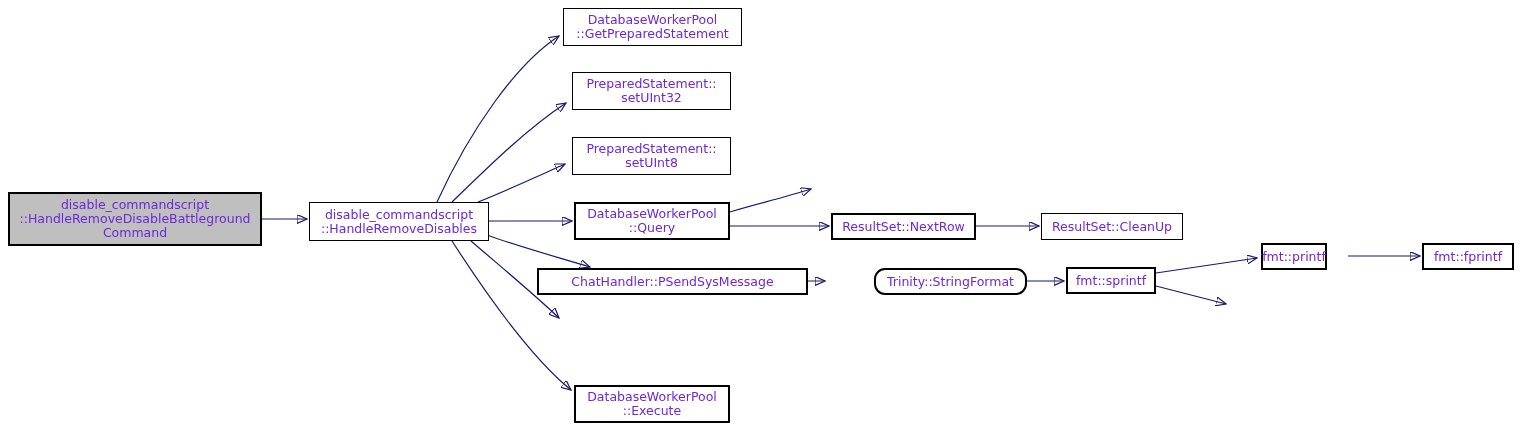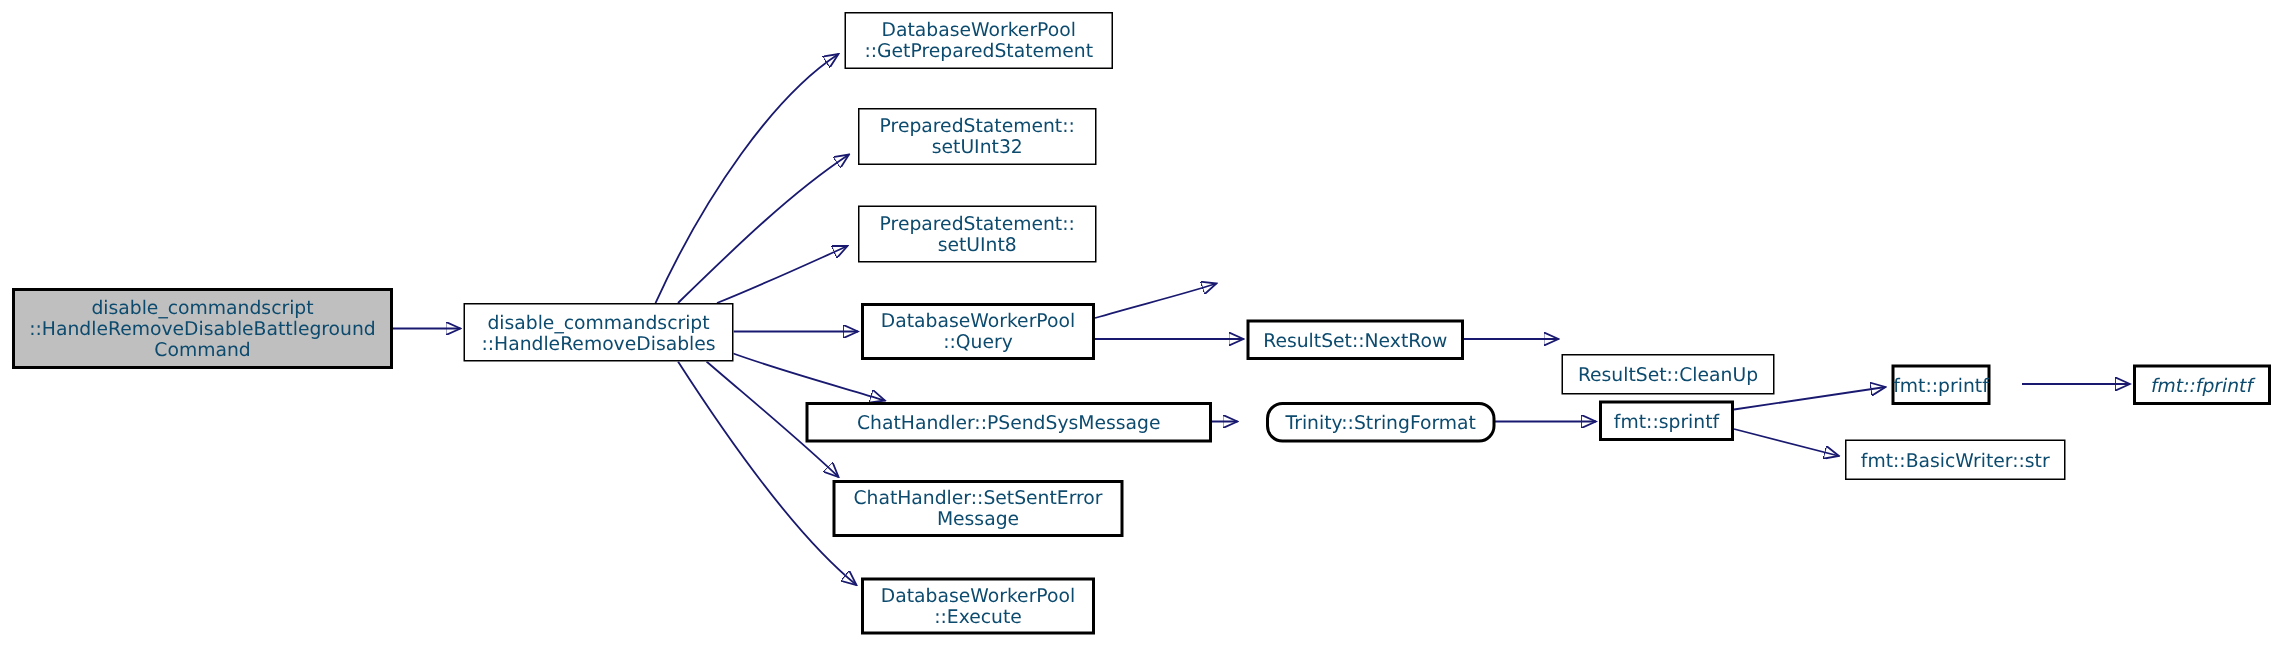--- a/index.html
+++ b/index.html
@@ -19,21 +19,21 @@
   .node {
     position: absolute;
     box-sizing: border-box;
     display: flex;
     align-items: center;
     justify-content: center;
     text-align: center;
     white-space: pre-line;
     background: #ffffff;
     border: 1px solid #000000;
-    color: #0c4a6e;
+    color: #6d28d9;
     font-size: 12.5px;
     line-height: 14px;
     padding: 1px 3px;
     cursor: pointer;
   }
   .node.thick { border-width: 2px; }
   .node.root {
     background: #bfbfbf;
     border-width: 2px;
     cursor: default;
@@ -87,34 +87,31 @@
 setUInt32</div>
 
   <div class="node" style="left:572px; top:137px; width:159px; height:38px;">PreparedStatement::
 setUInt8</div>
 
   <div class="node thick" style="left:574px; top:202px; width:156px; height:38px;">DatabaseWorkerPool
 ::Query</div>
 
   <div class="node thick" style="left:537px; top:268px; width:271px; height:27px;">ChatHandler::PSendSysMessage</div>
 
-  <div class="node thick" style="left:555px; top:320px; width:194px; height:38px;">ChatHandler::SetSentError
-Message</div>
 
   <div class="node thick" style="left:574px; top:385px; width:156px; height:38px;">DatabaseWorkerPool
 ::Execute</div>
 
 
   <div class="node thick" style="left:831px; top:213px; width:145px; height:27px;">ResultSet::NextRow</div>
 
-  <div class="node thick" style="left:844px; top:268px; width:153px; height:27px;border-radius:11px;">Trinity::StringFormat</div>
+  <div class="node thick" style="left:874px; top:268px; width:153px; height:27px;border-radius:11px;">Trinity::StringFormat</div>
 
-  <div class="node" style="left:1041px; top:213px; width:142px; height:27px;margin-top:23px;">ResultSet::CleanUp</div>
+  <div class="node" style="left:1041px; top:213px; width:142px; height:27px;">ResultSet::CleanUp</div>
 
   <div class="node thick" style="left:1066px; top:267px; width:90px; height:27px;">fmt::sprintf</div>
 
   <div class="node thick" style="left:1261px; top:243px; width:66px; height:27px;">fmt::printf</div>
 
-  <div class="node" style="left:1230px; top:293px; width:147px; height:27px;">fmt::BasicWriter::str</div>
 
-  <div class="node thick" style="left:1422px; top:243px; width:92px; height:27px;font-style:italic;">fmt::fprintf</div>
+  <div class="node thick" style="left:1422px; top:243px; width:92px; height:27px;">fmt::fprintf</div>
 
 </div>
 
 </body></html>

